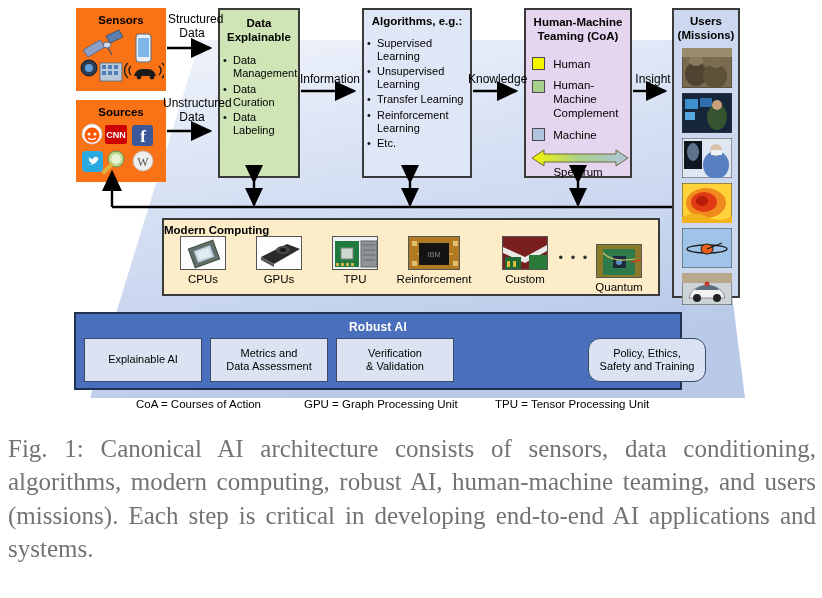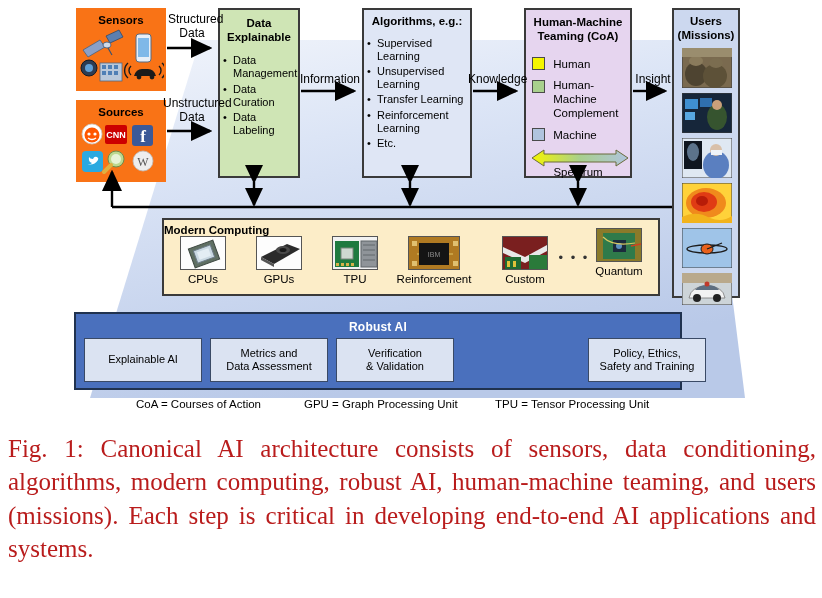--- a/index.html
+++ b/index.html
@@ -6,21 +6,21 @@
   body{
     width:822px;height:598px;background:#fff;
     font-family:"Liberation Sans", sans-serif;
     color:#000;overflow:hidden;position:relative;
   }
   #fig{position:absolute;left:0;top:0;width:822px;height:420px;}
   #caption{
     position:absolute;left:8px;top:432px;width:808px;
     font-family:"Liberation Serif", serif;
     font-size:25px;line-height:1.33;text-align:justify;
-    text-justify:inter-word;color:#b91c1c;
+    text-justify:inter-word;color:#737373;
   }
   .abs{position:absolute;box-sizing:border-box;}
 
   
   .backdrop{
     left:0;top:0;width:822px;height:420px;
     pointer-events:none;
   }
 
   
@@ -359,21 +359,21 @@
       <g fill="#e0c03a">
           <rect x="4" y="24" width="3" height="6"></rect>
           <rect x="10" y="24" width="3" height="6"></rect>
         </g>
     </svg>
     <div class="chiplbl">Custom</div>
   </div>
 
   <div class="abs" style="left:556px;top:250px;width:36px;text-align:center;font-size:13px;letter-spacing:2px;color:#333;">• • •</div>
 
-  <div class="abs chipcell" style="left:588px;top:228px;width:62px;">
+  <div class="abs chipcell" style="left:588px;top:244px;width:62px;">
     <svg class="chipimg" width="46" height="34">
       <rect width="46" height="34" fill="#8a7a2a"></rect>
       <rect x="6" y="4" width="32" height="26" fill="#2f7a4a"></rect>
       <rect x="16" y="11" width="13" height="12" fill="#1b2b3c"></rect>
       <circle cx="22" cy="17" r="3" fill="#5a8fc0"></circle>
       <path d="M6,8 q10,10 32,6" stroke="#d8c860" stroke-width="1.2" fill="none"></path>
       <line x1="34" y1="17" x2="44" y2="15" stroke="#d04020" stroke-width="1.6"></line>
     </svg>
     <div class="chiplbl">Quantum</div>
   </div>
@@ -391,21 +391,21 @@
       <span>Metrics and</span><br>
       <span>Data Assessment</span>
     </div>
   </div>
   <div class="abs rcell" style="left:336px;top:338px;width:118px;height:44px;">
     <div>
       <span>Verification</span><br>
       <span>&amp; Validation</span>
     </div>
   </div>
-  <div class="abs rcell" style="left:588px;top:338px;width:118px;height:44px;">
+  <div class="abs rcell" style="left:588px;top:338px;width:118px;height:44px;border-radius:12px;">
     <div>
       <span>Policy, Ethics,</span><br>
       <span>Safety and Training</span>
     </div>
   </div>
 
   <svg class="abs" width="822" height="420" style="left:0;top:0;pointer-events:none;">
 
     <line x1="167" y1="48" x2="210" y2="48" stroke="#000" stroke-width="2.4" marker-end="url(#ah)"></line>
 

